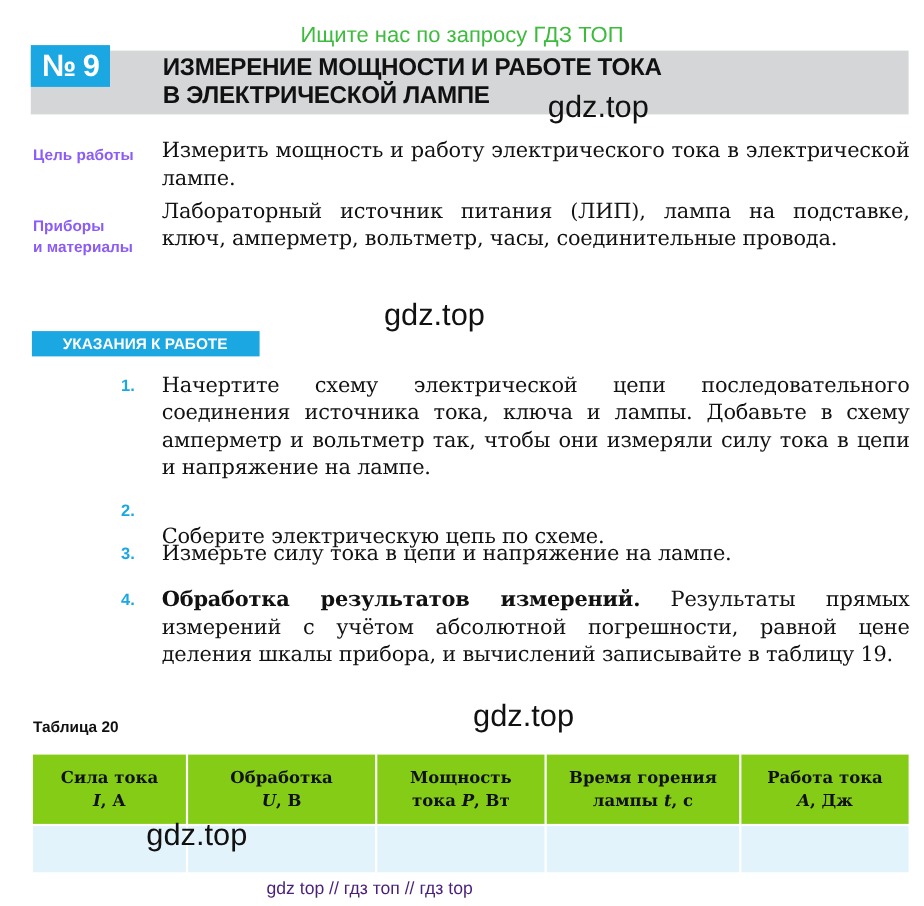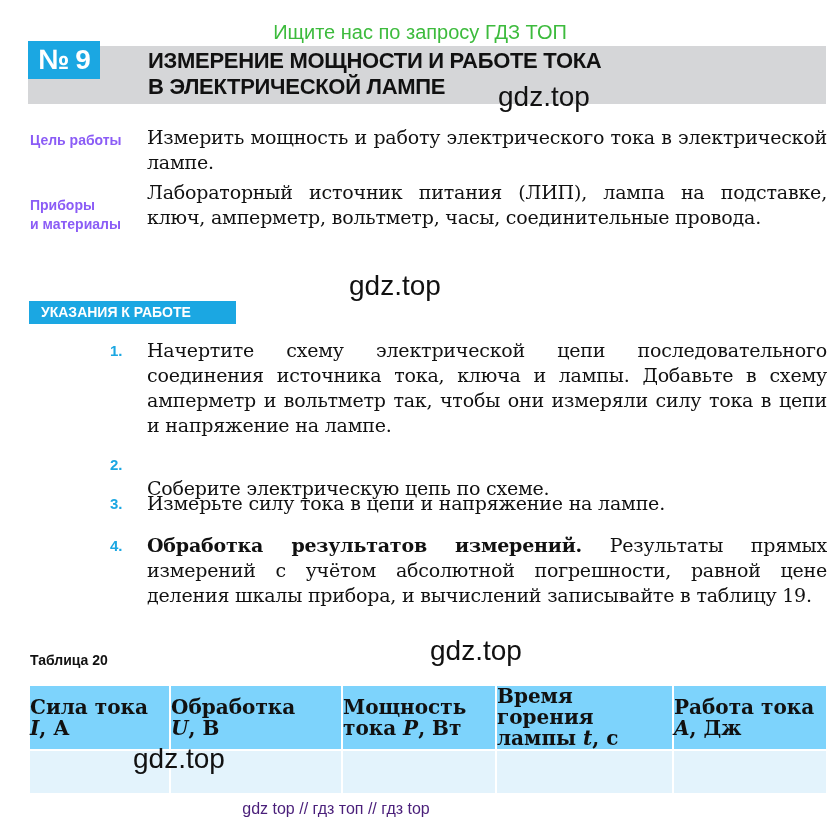--- a/index.html
+++ b/index.html
@@ -43,21 +43,21 @@
       position: absolute; left: 147px; width: 680px;
       font-family: "DejaVu Serif", serif; font-size: 19px;
       line-height: 25px; text-align: justify; color: #111;
       letter-spacing: -0.2px;
     }
 
     .section-tag {
       position: absolute; left: 29px; top: 301px; width: 207px; height: 23px;
       background: #1ba7e2; color: #fff;
       font-family: "Liberation Sans", sans-serif; font-weight: bold;
-      font-size: 14px; line-height: 23px; padding-left: 12px;
+      font-size: 14px; line-height: 23px; padding-left: 28px;
     }
 
     .step-num {
       position: absolute; left: 110px; width: 30px;
       font-family: "Liberation Sans", sans-serif; font-weight: bold;
       font-size: 15px; color: #1ba7e2; line-height: 25px;
     }
     .step-text {
       position: absolute; left: 147px; width: 680px;
       font-family: "DejaVu Serif", serif; font-size: 19px;
@@ -73,23 +73,23 @@
     }
 
     .data-table {
       position: absolute; left: 28px; top: 684px; width: 798px;
       border-collapse: collapse; table-layout: fixed;
     }
     .data-table th, .data-table td {
       border: 2px solid #ffffff;
     }
     .data-table th {
-      background: #7dd3fc; height: 65px; vertical-align: middle;
+      background: #84cc16; height: 65px; vertical-align: middle;
       font-family: "DejaVu Serif", serif; font-weight: bold;
-      font-size: 20px; line-height: 21px; text-align: left; color: #111;
+      font-size: 15px; line-height: 21px; text-align: center; color: #111;
     }
     .data-table th i { font-style: italic; }
     .data-table td {
       background: #e3f3fc; height: 44px;
     }
 
     .footer {
       position: absolute; left: 0; top: 798px; width: 672px;
       text-align: center; font-family: "Liberation Sans", sans-serif;
       font-size: 16px; color: #4a1f7a; line-height: 22px;

